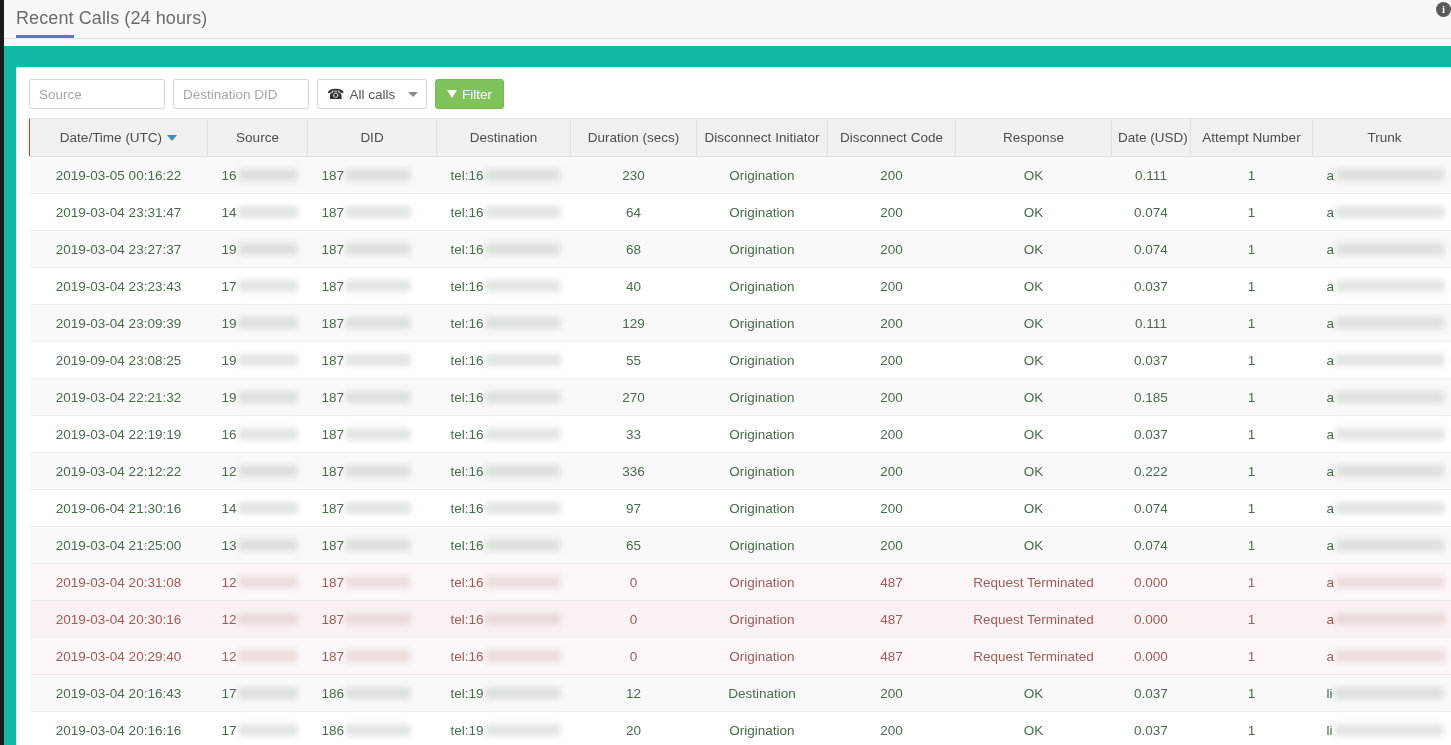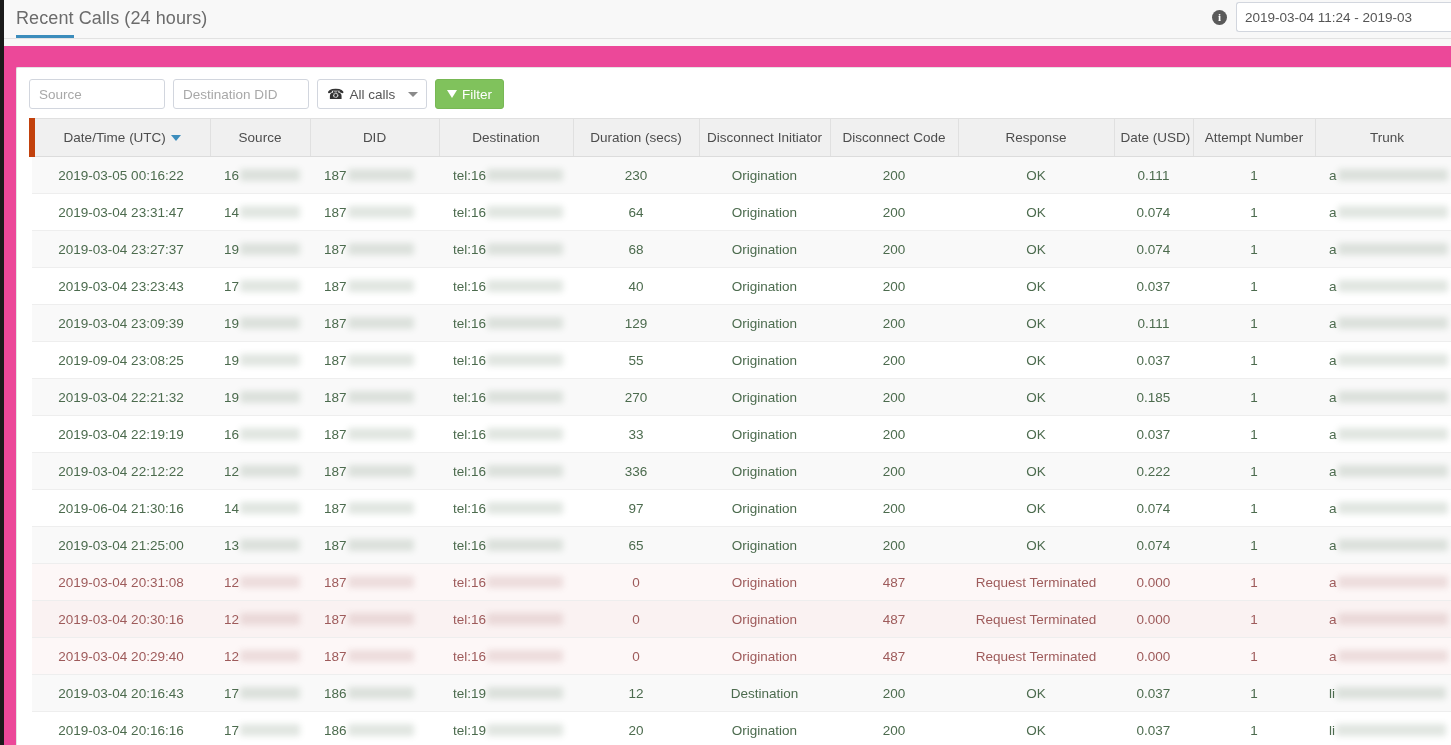--- a/index.html
+++ b/index.html
@@ -8,21 +8,21 @@
     width: 1451px; height: 745px;
     overflow: hidden;
     background: #ffffff;
     font-family: "Liberation Sans", sans-serif;
   }
 
   #app {
     position: relative;
     width: 1451px;
     height: 745px;
-    background: #ec4899;
+    background: #14b8a6;
     border-left: 4px solid #1a1a1a;
   }
 
   
   .page-head {
     position: relative;
     height: 46px;
     background: #f8f8f8;
   }
   .page-title {
@@ -199,21 +199,21 @@
     border-right: 1px solid #e0e0e0;
     color: #4d4d4d;
     font-weight: 400;
     font-size: 13.5px;
     text-align: center;
     padding: 0 6px;
     white-space: nowrap;
     cursor: pointer;
     position: relative;
   }
-  thead th:first-child { border-left: 6px solid #c2410c; }
+  thead th:first-child { border-left: 1px solid #c2410c; }
   .sort-caret {
     display: inline-block;
     margin-left: 5px;
     vertical-align: middle;
     width: 0; height: 0;
     border-left: 5px solid transparent;
     border-right: 5px solid transparent;
     border-top: 6px solid #3c8dbc;
   }
 
@@ -261,21 +261,20 @@
 
 <div id="app">
 
   <div class="page-head">
     <div class="page-title">Recent Calls (24 hours)</div>
     <div class="title-underline"></div>
     <div class="head-rule"></div>
 
     <div class="daterange-wrap">
       <div class="info-icon">i</div>
-      <div class="daterange-input">2019-03-04 11:24 - 2019-03</div>
     </div>
   </div>
 
   <div class="panel">
 
     <div class="filter-bar">
       <input class="ctl txt-input" type="text" placeholder="Source" style="">
       <input class="ctl txt-input" type="text" placeholder="Destination DID" style="">
 
       <div class="ctl sel">

